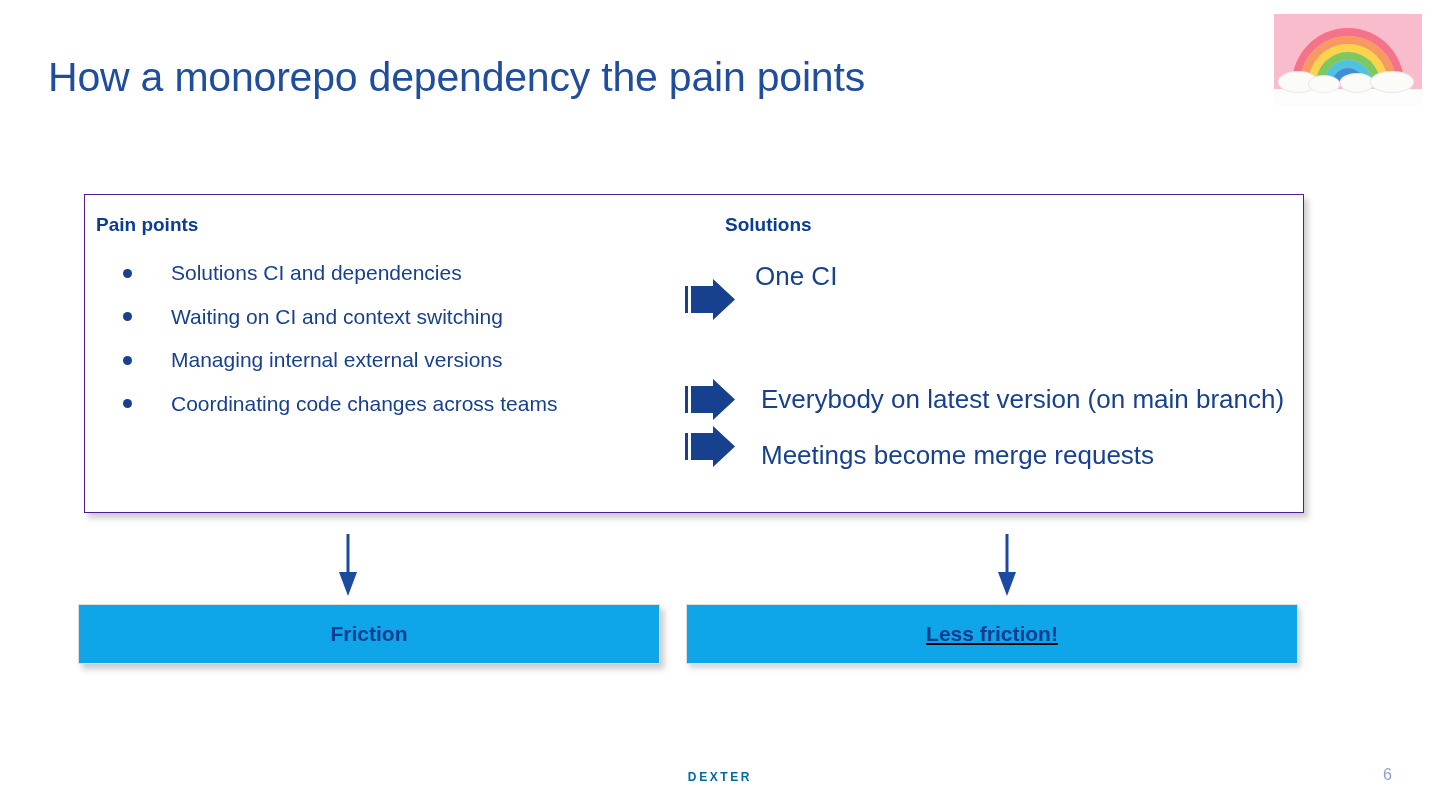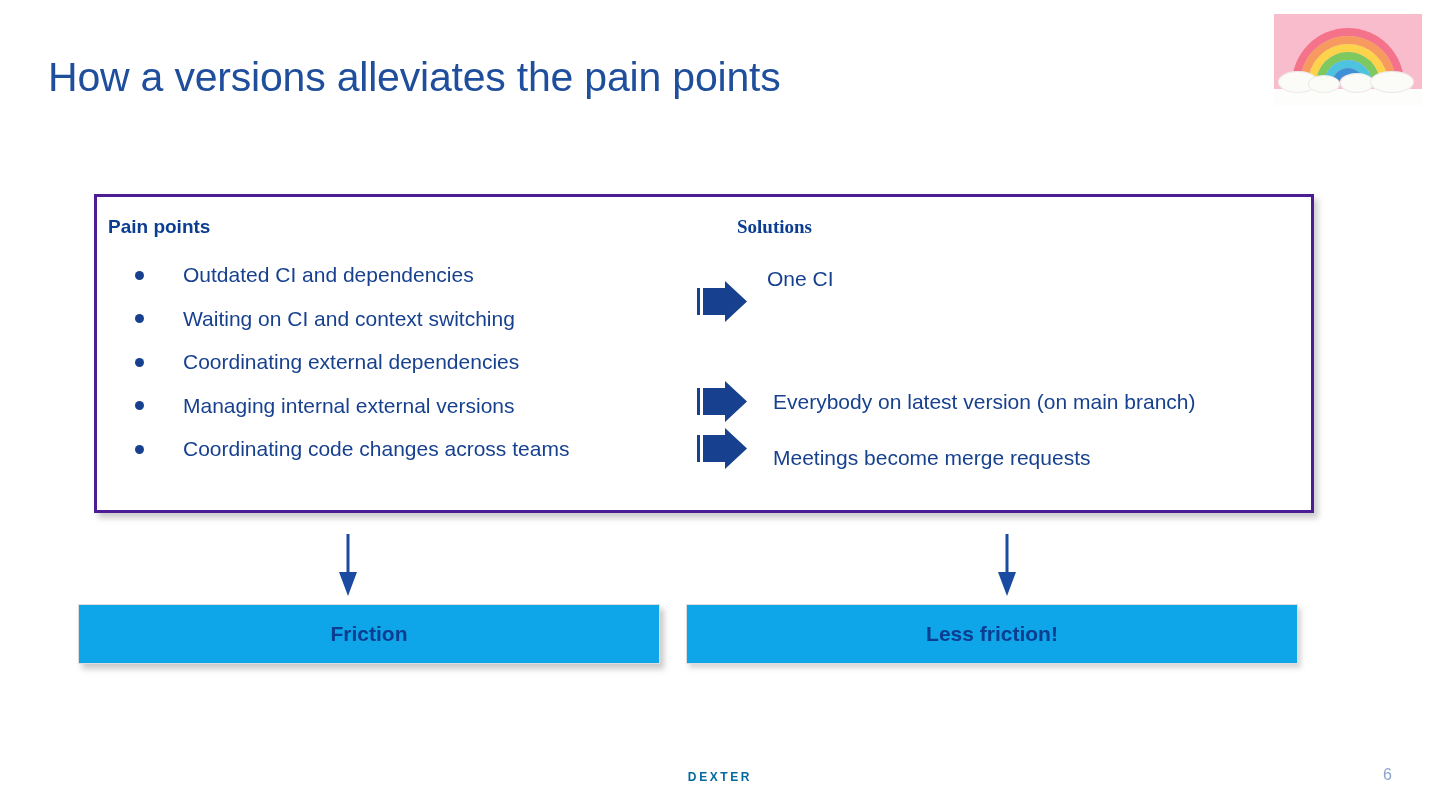--- a/index.html
+++ b/index.html
@@ -66,39 +66,39 @@
     position: absolute;
     bottom: 13px;
     background: #fbfbf8;
     border-radius: 50%;
     box-shadow: 0 0 0 1px rgba(220,215,220,0.5) inset;
   }
 
   
   #content-card {
     position: absolute;
-    left: 94px;
+    left: 84px;
     top: 194px;
     width: 1220px;
     height: 319px;
     background: #ffffff;
-    border: 3px solid #4c1d95;
+    border: 1px solid #4c1d95;
     box-sizing: border-box;
     box-shadow: 4px 5px 6px rgba(120,120,120,0.38);
   }
 
   .col-heading {
     position: absolute;
     font-size: 19px;
     font-weight: bold;
     color: #0b3d91;
     white-space: nowrap;
   }
   #pain-heading { left: 11px; top: 19px; }
-  #solutions-heading { left: 640px; top: 19px; font-family: Liberation Serif, serif; }
+  #solutions-heading { left: 640px; top: 19px; }
 
   
   #pain-list {
     position: absolute;
     left: 0;
     top: 56px;
     width: 600px;
   }
   .pain-item {
     position: relative;
@@ -132,21 +132,21 @@
   .sol-arrow {
     position: absolute;
     left: 0;
     top: 0;
     width: 50px;
     height: 41px;
   }
   .sol-text {
     position: absolute;
     left: 70px;
-    font-size: 21px;
+    font-size: 26px;
     color: #17418f;
     white-space: nowrap;
   }
   .sol-text .sol-line { display: block; line-height: 31px; }
 
   #solution-0 { top: 84px; }
   #solution-0 .sol-text { top: -18px; }
   #solution-1 { top: 184px; }
   #solution-1 .sol-text { top: 5px; left: 76px; }
   #solution-2 { top: 231px; }
@@ -173,21 +173,21 @@
     align-items: center;
     justify-content: center;
   }
   .bottom-box .bb-label {
     font-size: 21px;
     font-weight: bold;
     color: #0b3d91;
     white-space: nowrap;
   }
   #bottom-box-left  { left: 78px;  width: 582px; box-shadow: 4px 5px 6px rgba(120,120,120,0.40); }
-  #bottom-box-right { left: 686px; width: 612px; box-shadow: 3px 4px 5px rgba(120,120,120,0.30); }
+  #bottom-box-right { left: 686px; width: 612px; box-shadow: 3px 4px 5px rgba(120,120,120,0.30); text-decoration: underline; }
 
   
   #footer-logo {
     position: absolute;
     left: 0;
     right: 0;
     top: 770px;
     text-align: center;
     font-size: 12px;
     font-weight: bold;
@@ -201,21 +201,21 @@
     top: 766px;
     font-size: 16px;
     color: #8ba4ce;
   }
 </style>
 </head>
 <body>
 
 <div id="slide">
 
-  <div id="slide-title">How a versions alleviates the pain points</div>
+  <div id="slide-title">How a monorepo dependency the pain points</div>
 
   <div id="rainbow-thumb">
     <div class="rb-arc" style="width:112px;height:56px;left:50%;top:14px;border-width:8px;border-color:#f4738b;"></div>
     <div class="rb-arc" style="width:96px;height:48px;left:50%;top:22px;border-width:8px;border-color:#f79a5f;"></div>
     <div class="rb-arc" style="width:80px;height:40px;left:50%;top:30px;border-width:8px;border-color:#fcd34b;"></div>
     <div class="rb-arc" style="width:64px;height:32px;left:50%;top:38px;border-width:8px;border-color:#7ec95f;"></div>
     <div class="rb-arc" style="width:48px;height:24px;left:50%;top:46px;border-width:8px;border-color:#4ec3e0;"></div>
     <div class="rb-arc" style="width:32px;height:16px;left:50%;top:54px;border-width:7px;border-color:#3f8fd6;"></div>
     <div class="rb-ground"></div>
     <div class="rb-cloud" style="left:4px;  width:40px;height:22px;"></div>
@@ -225,29 +225,25 @@
   </div>
 
   <div id="content-card">
 
     <div class="col-heading" id="pain-heading">Pain points</div>
     <div class="col-heading" id="solutions-heading">Solutions</div>
 
     <div id="pain-list">
       <div class="pain-item">
         <span class="pain-bullet"></span>
-        <span class="pain-text">Outdated CI and dependencies</span>
+        <span class="pain-text">Solutions CI and dependencies</span>
       </div>
       <div class="pain-item">
         <span class="pain-bullet"></span>
         <span class="pain-text">Waiting on CI and context switching</span>
-      </div>
-      <div class="pain-item">
-        <span class="pain-bullet"></span>
-        <span class="pain-text">Coordinating external dependencies</span>
       </div>
       <div class="pain-item">
         <span class="pain-bullet"></span>
         <span class="pain-text">Managing internal external versions</span>
       </div>
       <div class="pain-item">
         <span class="pain-bullet"></span>
         <span class="pain-text">Coordinating code changes across teams</span>
       </div>
     </div>

